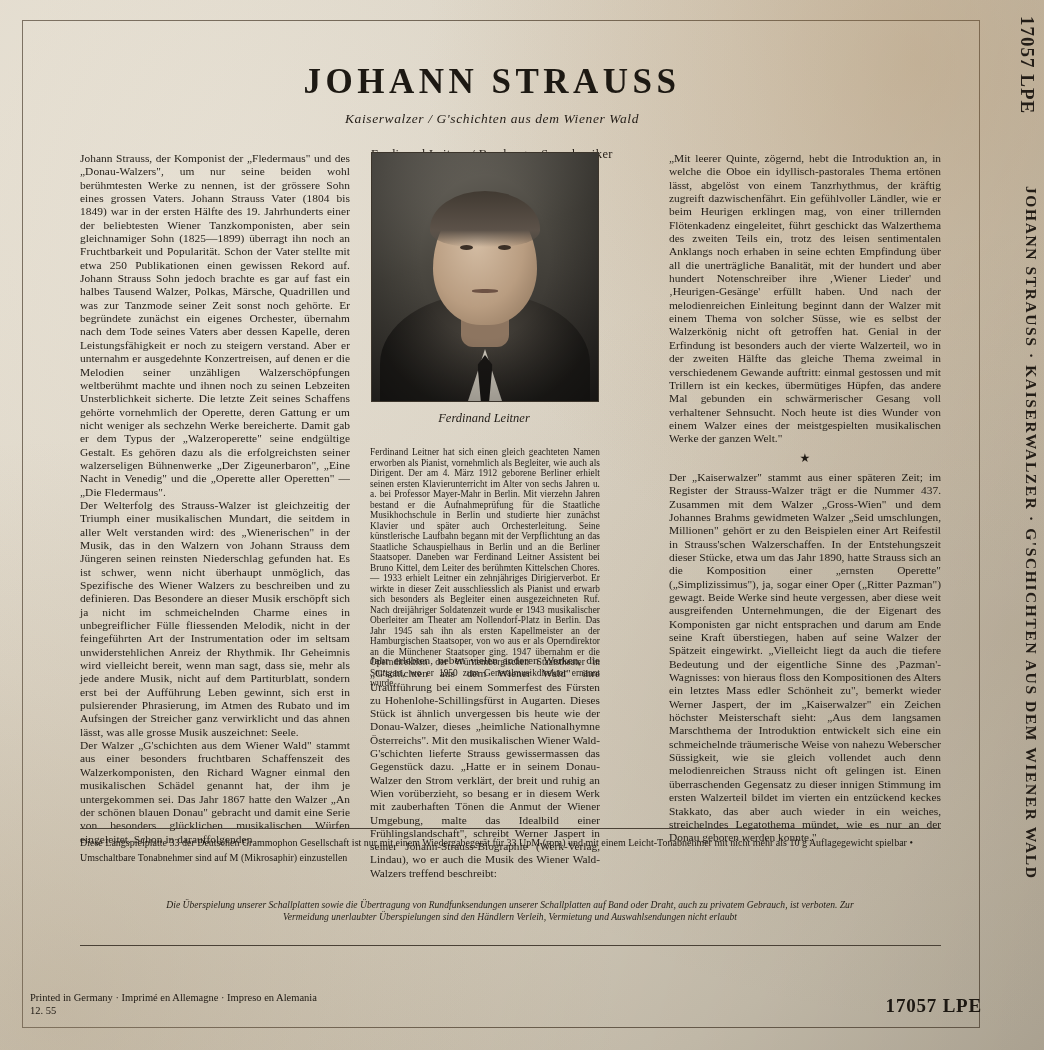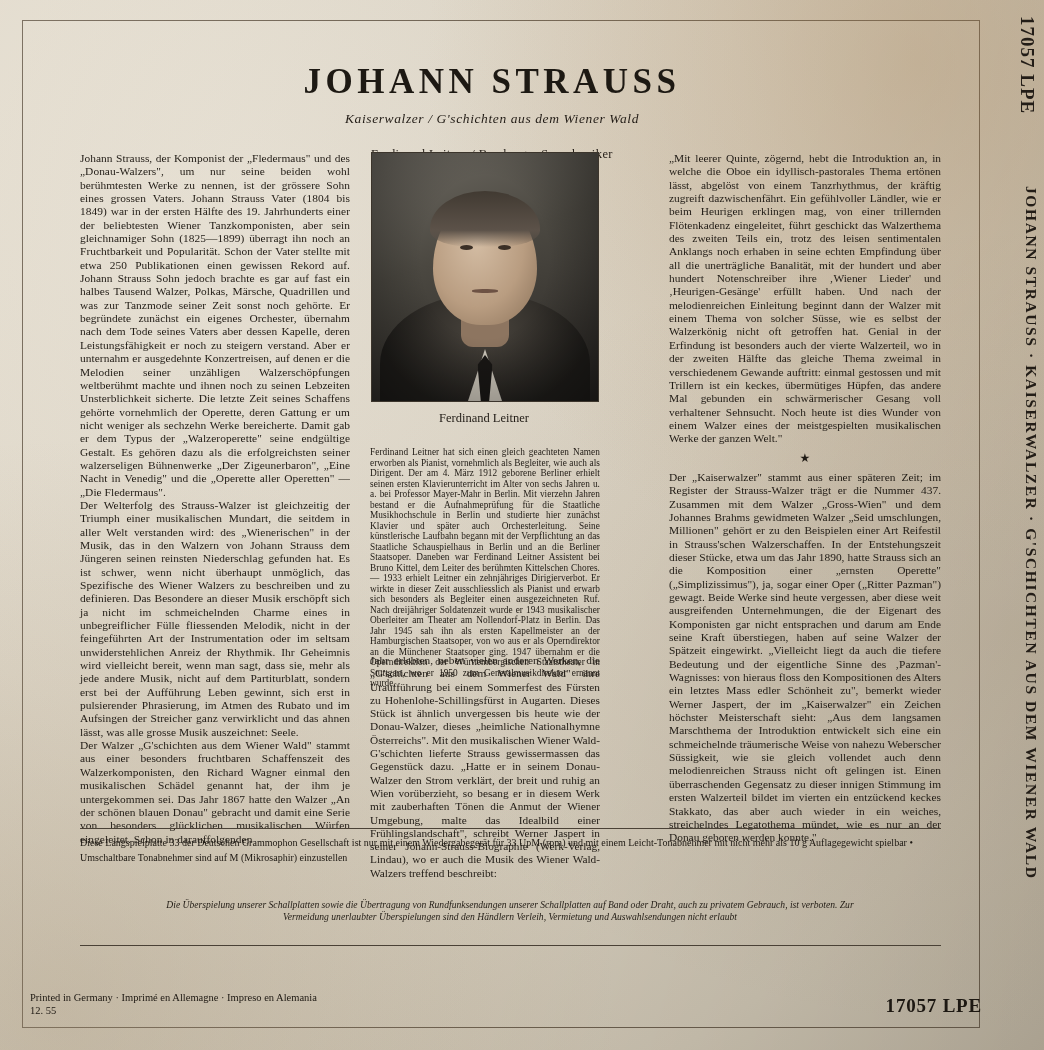--- a/index.html
+++ b/index.html
@@ -195,20 +195,21 @@
     width: 26px; height: 4px;
     background: #6d5244;
     border-radius: 40%;
   }
   .portrait .vig {
     position: absolute; inset: 0;
     background: radial-gradient(ellipse at 50% 42%, rgba(0,0,0,0) 40%, rgba(0,0,0,0.45) 100%);
   }
   .portrait-caption {
     margin-top: 9px;
+    font-style: italic;
     font-size: 12.5px;
     color: #201b15;
   }
   
   .col {
     position: absolute;
     color: #201b15;
     text-align: justify;
     z-index: 6;
   }

